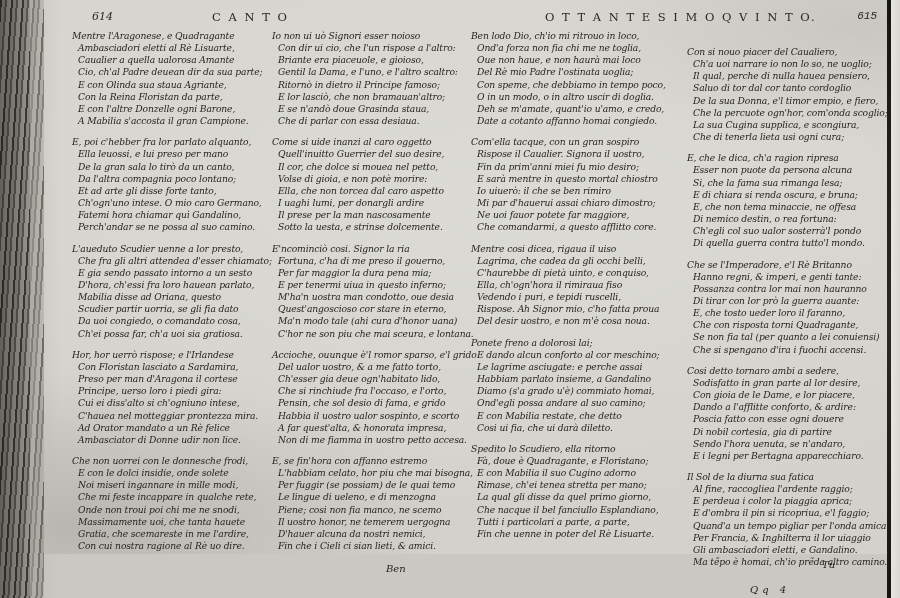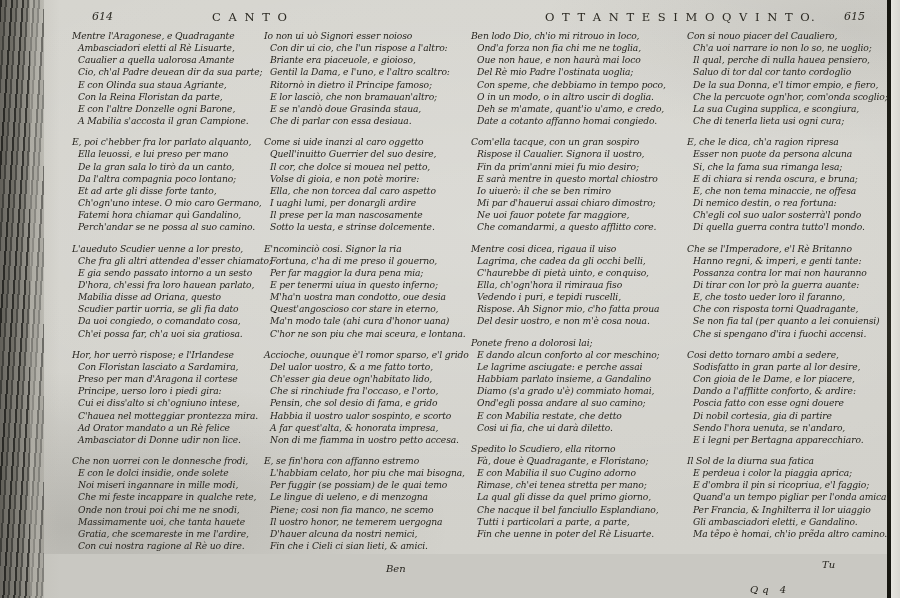--- a/index.html
+++ b/index.html
@@ -49,27 +49,27 @@
   .header { position:relative; height:18px; margin-top:10px; }
   .running-title {
     position:absolute; top:0;
     font-style:normal; font-size:11.5px; letter-spacing:2px;
     color:#2b2922; white-space:nowrap;
   }
   .page.left  .running-title { left:162px; }
   .page.right .running-title { left:82px; }
   .folio { position:absolute; top:0; font-style:italic; font-size:11px; color:#2b2922; }
   .page.left  .folio { left:42px; }
-  .page.right .folio { right:18px; }
+  .page.right .folio { right:6px;font-family:Liberation Mono, monospace; }
 
   .cols { display:flex; margin-top:2px; }
-  .page.left  .cols { padding-left:22px; }
+  .page.left  .cols { gap:8px; padding-left:22px; }
   .page.right .cols { gap:24px; padding-left:8px; }
   .col { width:192px; }
-  .page.right .col:last-child { width:206px; }
+  .page.right .col:last-child { width:206px;margin-top:16px; }
 
   .stanza { margin-bottom:9px; }
   .line {
     font-style:italic; font-size:9.2px; line-height:12.15px;
     white-space:nowrap; color:#26241e; padding-left:6px;
     letter-spacing:-0.15px;
   }
   .line:first-child { padding-left:0; }
 
   .catchword, .signature {
@@ -295,20 +295,21 @@
             <div class="line">Sodisfatto in gran parte al lor desire,</div>
             <div class="line">Con gioia de le Dame, e lor piacere,</div>
             <div class="line">Dando a l'afflitte conforto, &amp; ardire:</div>
             <div class="line">Poscia fatto con esse ogni douere</div>
             <div class="line">Di nobil cortesia, gia di partire</div>
             <div class="line">Sendo l'hora uenuta, se n'andaro,</div>
             <div class="line">E i legni per Bertagna apparecchiaro.</div>
           </div>
           <div class="stanza">
             <div class="line">Il Sol de la diurna sua fatica</div>
+            <div class="line">Al fine, raccogliea l'ardente raggio;</div>
             <div class="line">E perdeua i color la piaggia aprica;</div>
             <div class="line">E d'ombra il pin si ricopriua, e'l faggio;</div>
             <div class="line">Quand'a un tempo pigliar per l'onda amica</div>
             <div class="line">Per Francia, &amp; Inghilterra il lor uiaggio</div>
             <div class="line">Gli ambasciadori eletti, e Gandalino.</div>
             <div class="line">Ma tẽpo è homai, ch'io prẽda altro camino.</div>
           </div>
         </div>
     </div>
   </div>

